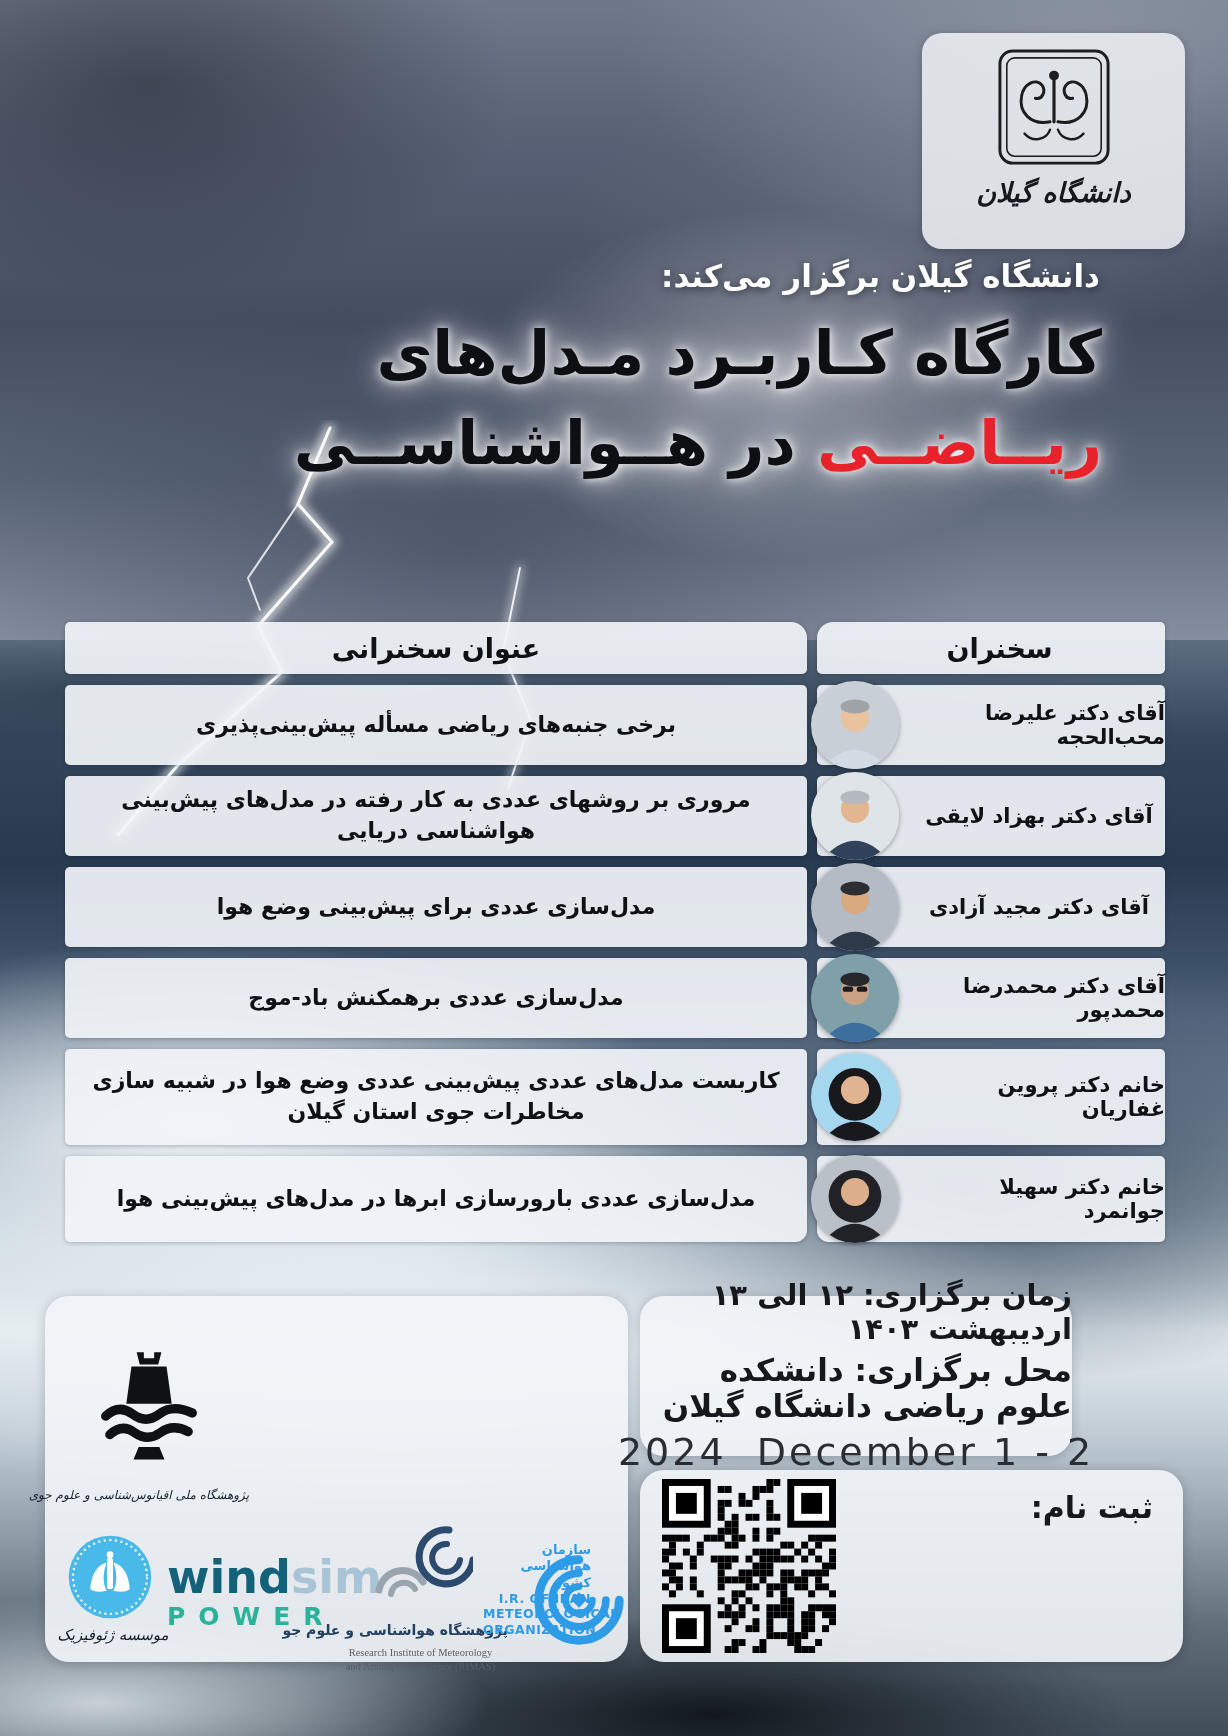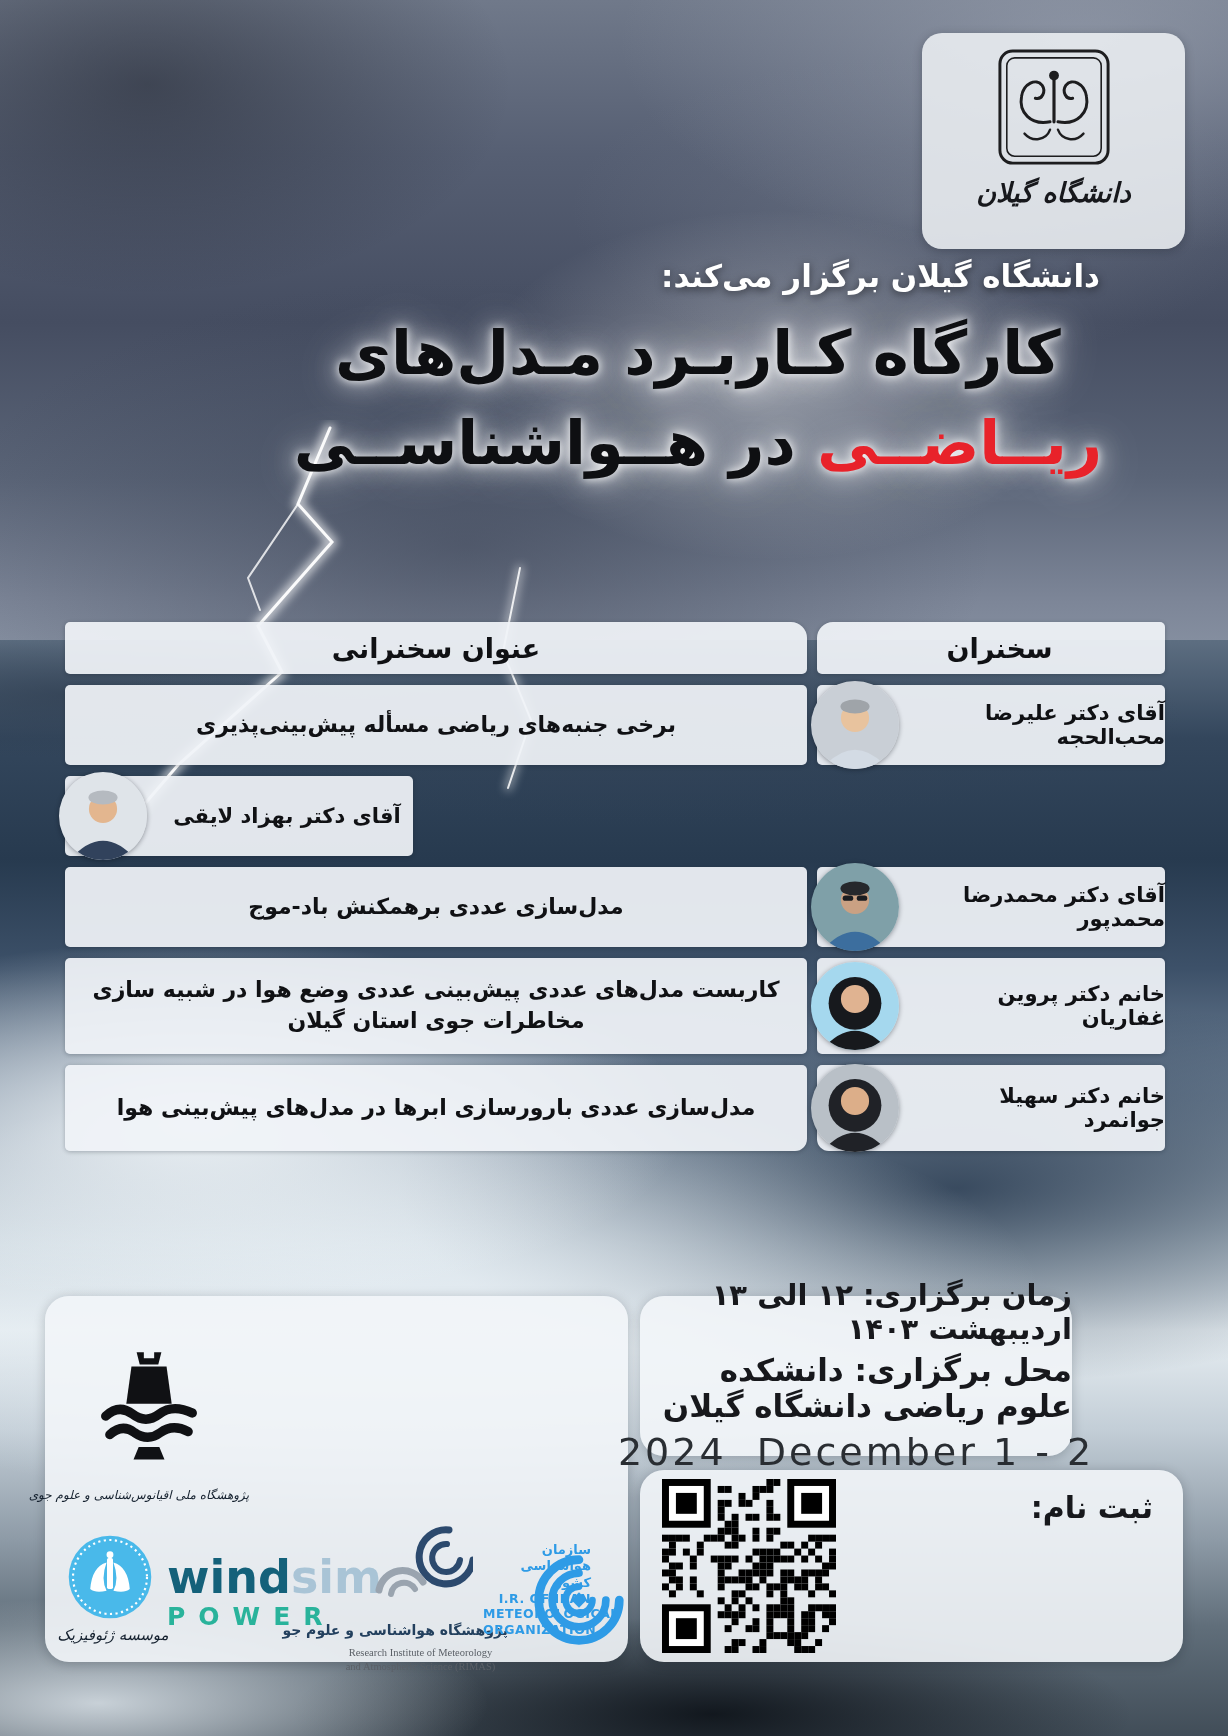--- a/index.html
+++ b/index.html
@@ -29,21 +29,21 @@
   .uog-card{position:absolute;left:922px;top:33px;width:263px;height:216px;
     background:rgba(236,239,243,.88);border-radius:20px;z-index:3;
     display:flex;flex-direction:column;align-items:center;justify-content:flex-start;
     box-shadow:0 2px 10px rgba(10,15,25,.25);}
   .uog-card svg{margin-top:14px;}
   .uog-name{font-size:27px;font-weight:bold;color:#17181c;direction:rtl;margin-top:2px;
     font-family:"DejaVu Serif",serif;font-style:italic;}
   
   .kicker{position:absolute;right:128px;top:258px;z-index:2;direction:rtl;
     color:#fff;font-size:31px;font-weight:bold;text-shadow:0 2px 8px rgba(0,0,0,.55);}
-  .title{position:absolute;right:126px;top:308px;z-index:2;direction:rtl;text-align:center;
+  .title{position:absolute;right:126px;top:308px;z-index:2;direction:rtl;text-align:right;
     font-size:61px;font-weight:800;line-height:90px;color:#0e0f12;letter-spacing:-1px;
     text-shadow:0 0 10px rgba(255,255,255,.95),0 0 24px rgba(255,255,255,.85),0 0 46px rgba(255,255,255,.6);}
   .title .red{color:#e8222a;}
   
   .table{position:absolute;left:65px;top:622px;width:1100px;z-index:2;direction:rtl;}
   .t-row{display:flex;flex-direction:row-reverse;gap:10px;margin-bottom:11px;}
   .cell{background:rgba(240,243,247,.93);border-radius:5px;box-shadow:0 1px 4px rgba(18,28,40,.28);
     display:flex;align-items:center;justify-content:center;color:#101114;}
   .c-speaker{width:348px;flex:0 0 348px;position:relative;padding-left:96px;box-sizing:border-box;}
   .c-title{flex:1;padding:8px 26px;box-sizing:border-box;text-align:center;}
@@ -155,34 +155,50 @@
               <circle cx="50" cy="47" r="30" fill="var(--hood,transparent)"></circle>
               <path d="M12 100 Q50 56 88 100 Z" fill="var(--cloth)"></path>
               <circle cx="50" cy="42" r="16" fill="var(--skin)"></circle>
               <ellipse cx="50" cy="29" rx="16.5" ry="8" fill="var(--hair)"></ellipse>
             </svg>
           </span>
       </div>
     </div>
 
     <div class="t-row t-body-row">
+      <div class="cell c-title r80">مروری بر روشهای عددی به کار رفته در مدل‌های پیش‌بینی هواشناسی دریایی</div>
       <div class="cell c-speaker r80">
         <span>آقای دکتر بهزاد لایقی</span>
         <span class="avatar av2">
             <svg viewBox="0 0 100 100">
               <rect width="100" height="100" fill="var(--bg)"></rect>
               <circle cx="50" cy="47" r="30" fill="var(--hood,transparent)"></circle>
               <path d="M12 100 Q50 56 88 100 Z" fill="var(--cloth)"></path>
               <circle cx="50" cy="42" r="16" fill="var(--skin)"></circle>
               <ellipse cx="50" cy="29" rx="16.5" ry="8" fill="var(--hair)"></ellipse>
             </svg>
           </span>
       </div>
     </div>
 
+    <div class="t-row t-body-row">
+      <div class="cell c-title r80">مدل‌سازی عددی برای پیش‌بینی وضع هوا</div>
+      <div class="cell c-speaker r80">
+        <span>آقای دکتر مجید آزادی</span>
+        <span class="avatar av3">
+            <svg viewBox="0 0 100 100">
+              <rect width="100" height="100" fill="var(--bg)"></rect>
+              <circle cx="50" cy="47" r="30" fill="var(--hood,transparent)"></circle>
+              <path d="M12 100 Q50 56 88 100 Z" fill="var(--cloth)"></path>
+              <circle cx="50" cy="42" r="16" fill="var(--skin)"></circle>
+              <ellipse cx="50" cy="29" rx="16.5" ry="8" fill="var(--hair)"></ellipse>
+            </svg>
+          </span>
+      </div>
+    </div>
 
     <div class="t-row t-body-row">
       <div class="cell c-title r80">مدل‌سازی عددی برهمکنش باد-موج</div>
       <div class="cell c-speaker r80">
         <span>آقای دکتر محمدرضا محمدپور</span>
         <span class="avatar av4">
             <svg viewBox="0 0 100 100">
               <rect width="100" height="100" fill="var(--bg)"></rect>
               <circle cx="50" cy="47" r="30" fill="var(--hood,transparent)"></circle>
               <path d="M12 100 Q50 56 88 100 Z" fill="var(--cloth)"></path>

